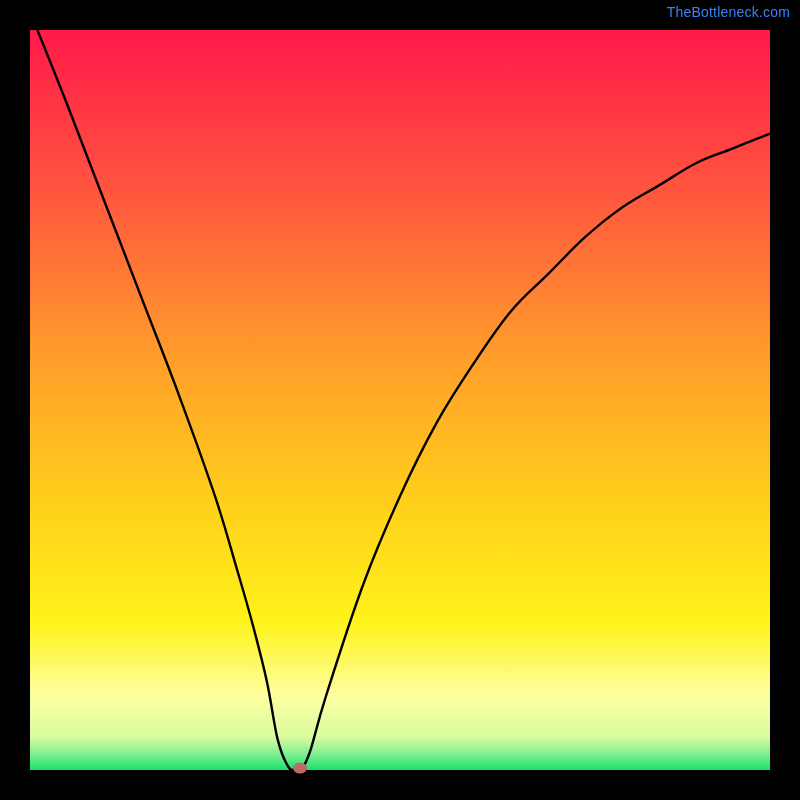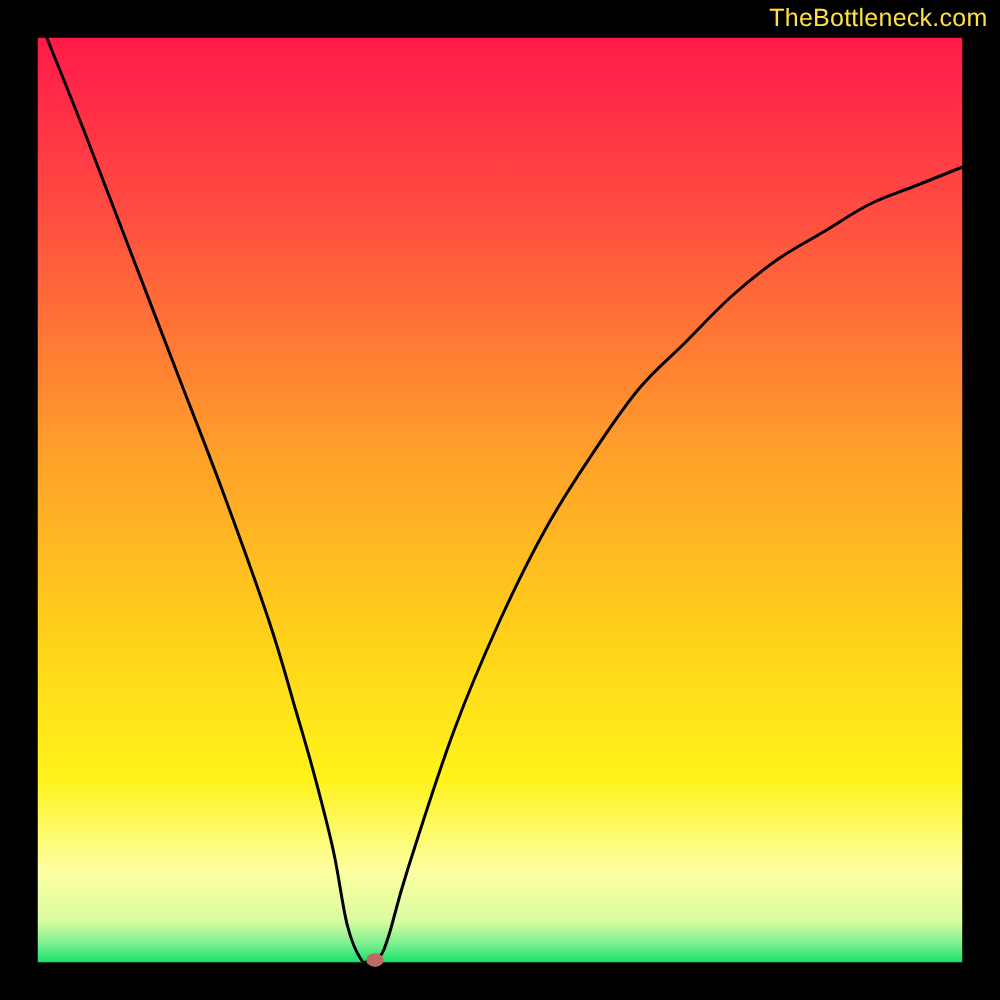--- a/index.html
+++ b/index.html
@@ -14,22 +14,22 @@
   .frame {
     position: relative;
     width: 800px;
     height: 800px;
     background: #000;
   }
   .watermark {
     position: absolute;
     top: 4px;
     right: 10px;
-    color: #fde047;
-    font-size: 20px;
+    color: #3b82f6;
+    font-size: 14px;
     font-weight: 500;
     letter-spacing: 0.2px;
     z-index: 5;
     user-select: none;
   }
   .plot-area {
     position: absolute;
     left: 30px;
     top: 30px;
     width: 740px;

